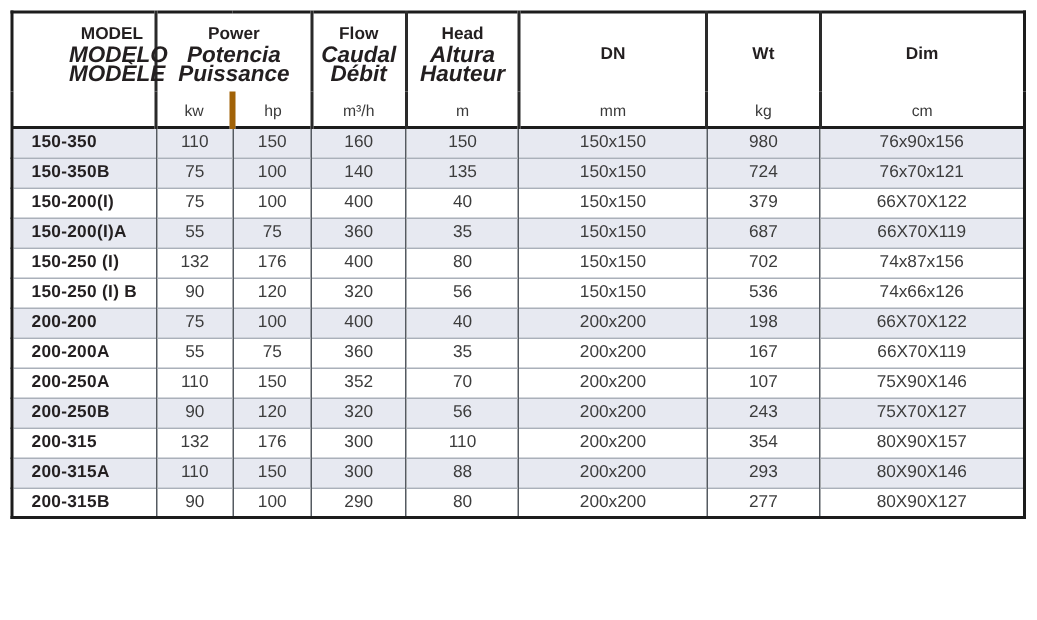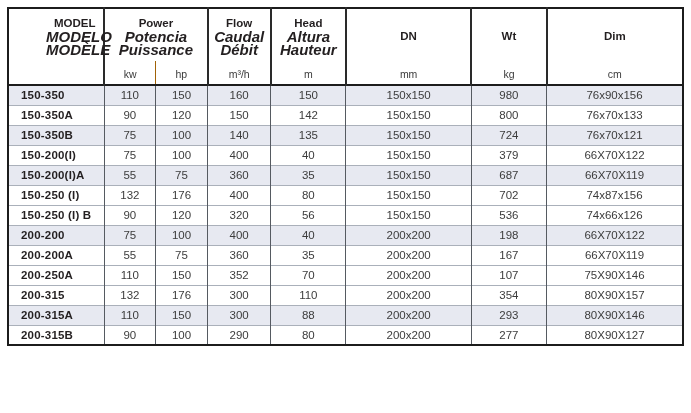--- a/index.html
+++ b/index.html
@@ -32,21 +32,21 @@
 
   thead td {
     border-left: 2px solid #2a2a2a;
     text-align: center;
     vertical-align: middle;
     color: #231f20;
   }
   thead td:first-child { border-left: none; padding-left: 37px; }
   thead tr.names td { height: 53px; padding-top: 2px; }
   thead tr.units td { height: 24px; border-top: none; }
-  thead tr.units td.u-hp { border-left: 1px solid #a16207; text-align: center; }
+  thead tr.units td.u-hp { border-left: 4px solid #a16207; text-align: center; }
   thead tr.units td.no-divider { border-left: none; }
   .hdr-l1 { font-size: 11.5px; font-weight: bold; line-height: 13px; }
   .hdr-l2, .hdr-l3 { font-size: 15px; font-weight: bold; font-style: italic; line-height: 13px; }
   .unit { font-size: 10.5px; color: #3a3a3a; font-weight: normal; }
 
   tbody { border-top: 2px solid #1c1c1c; }
   tbody tr { height: 20px; }
   tbody tr.shaded { background: #e7e9f1; }
   tbody td {
     border-left: 1px solid #555a61;
@@ -131,30 +131,20 @@
         <tr class="shaded">
     <td class="model-cell">150-350</td>
     <td>110</td>
     <td>150</td>
     <td>160</td>
     <td>150</td>
     <td>150x150</td>
     <td>980</td>
     <td>76x90x156</td>
   </tr>
-        <tr>
-    <td class="model-cell">150-350A</td>
-    <td>90</td>
-    <td>120</td>
-    <td>150</td>
-    <td>142</td>
-    <td>150x150</td>
-    <td>800</td>
-    <td>76x70x133</td>
-  </tr>
         <tr class="shaded">
     <td class="model-cell">150-350B</td>
     <td>75</td>
     <td>100</td>
     <td>140</td>
     <td>135</td>
     <td>150x150</td>
     <td>724</td>
     <td>76x70x121</td>
   </tr>
@@ -221,20 +211,30 @@
         <tr>
     <td class="model-cell">200-250A</td>
     <td>110</td>
     <td>150</td>
     <td>352</td>
     <td>70</td>
     <td>200x200</td>
     <td>107</td>
     <td>75X90X146</td>
   </tr>
+        <tr class="shaded">
+    <td class="model-cell">200-250B</td>
+    <td>90</td>
+    <td>120</td>
+    <td>320</td>
+    <td>56</td>
+    <td>200x200</td>
+    <td>243</td>
+    <td>75X70X127</td>
+  </tr>
         <tr>
     <td class="model-cell">200-315</td>
     <td>132</td>
     <td>176</td>
     <td>300</td>
     <td>110</td>
     <td>200x200</td>
     <td>354</td>
     <td>80X90X157</td>
   </tr>

